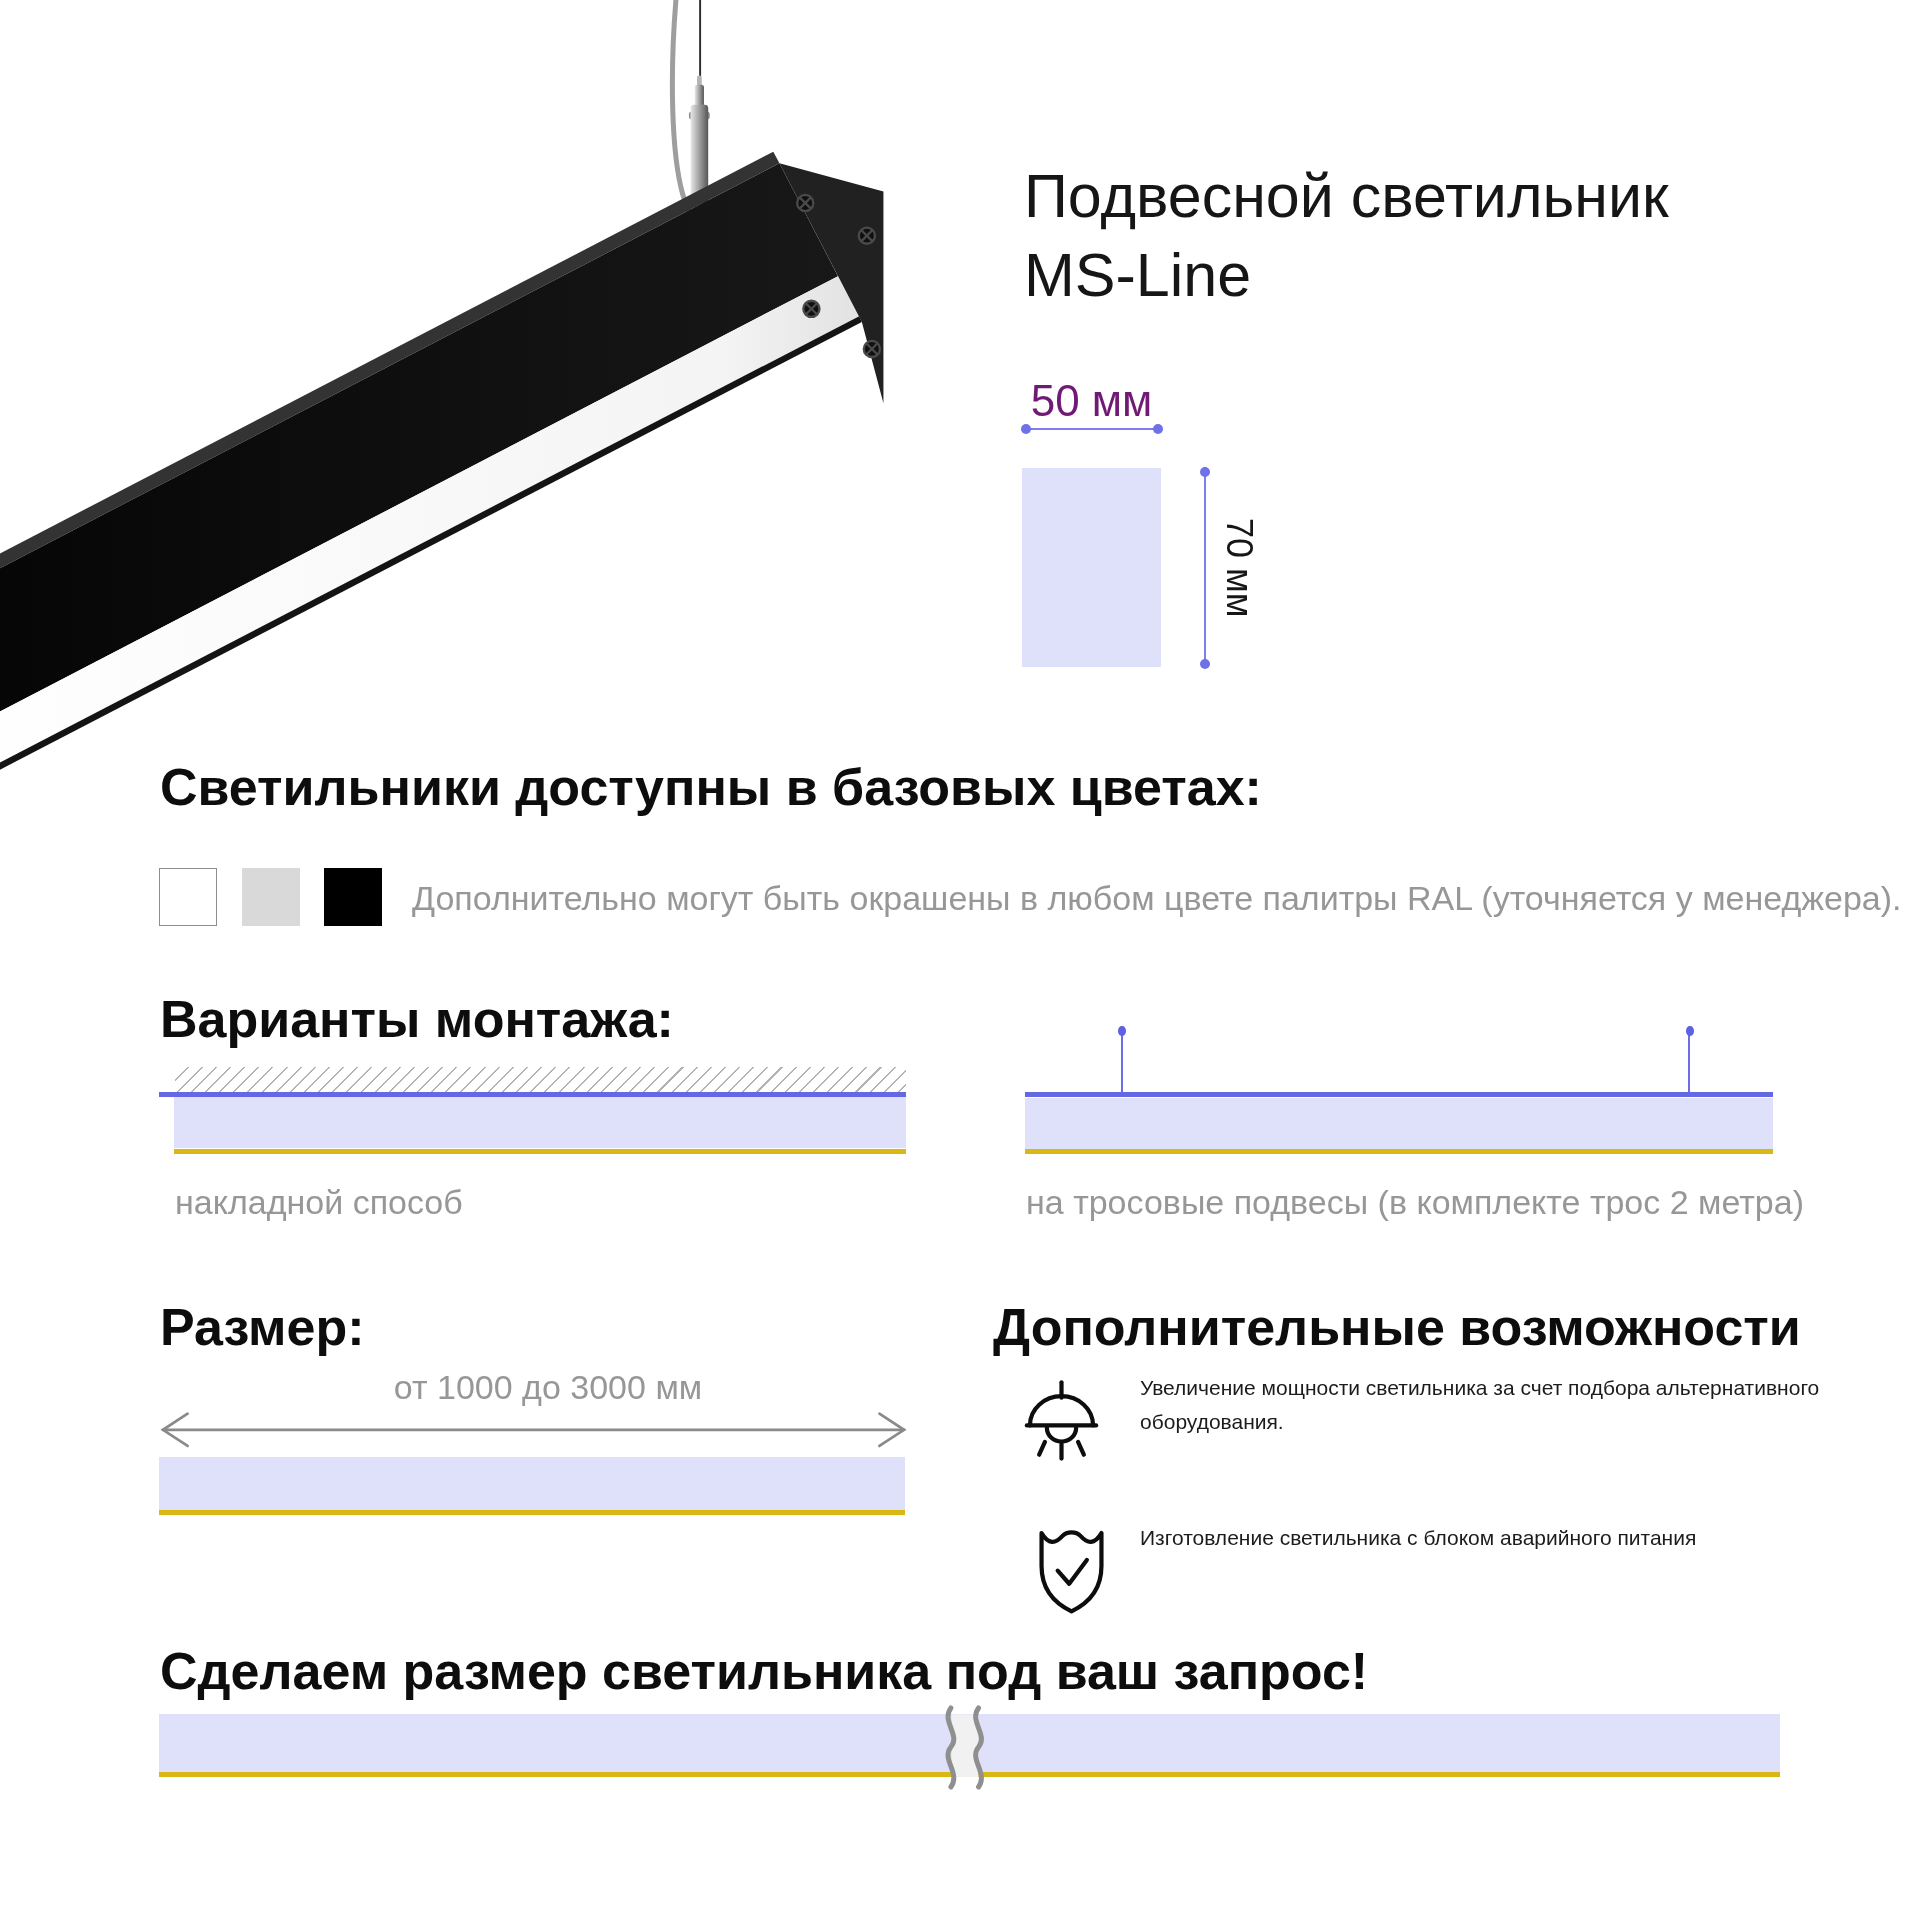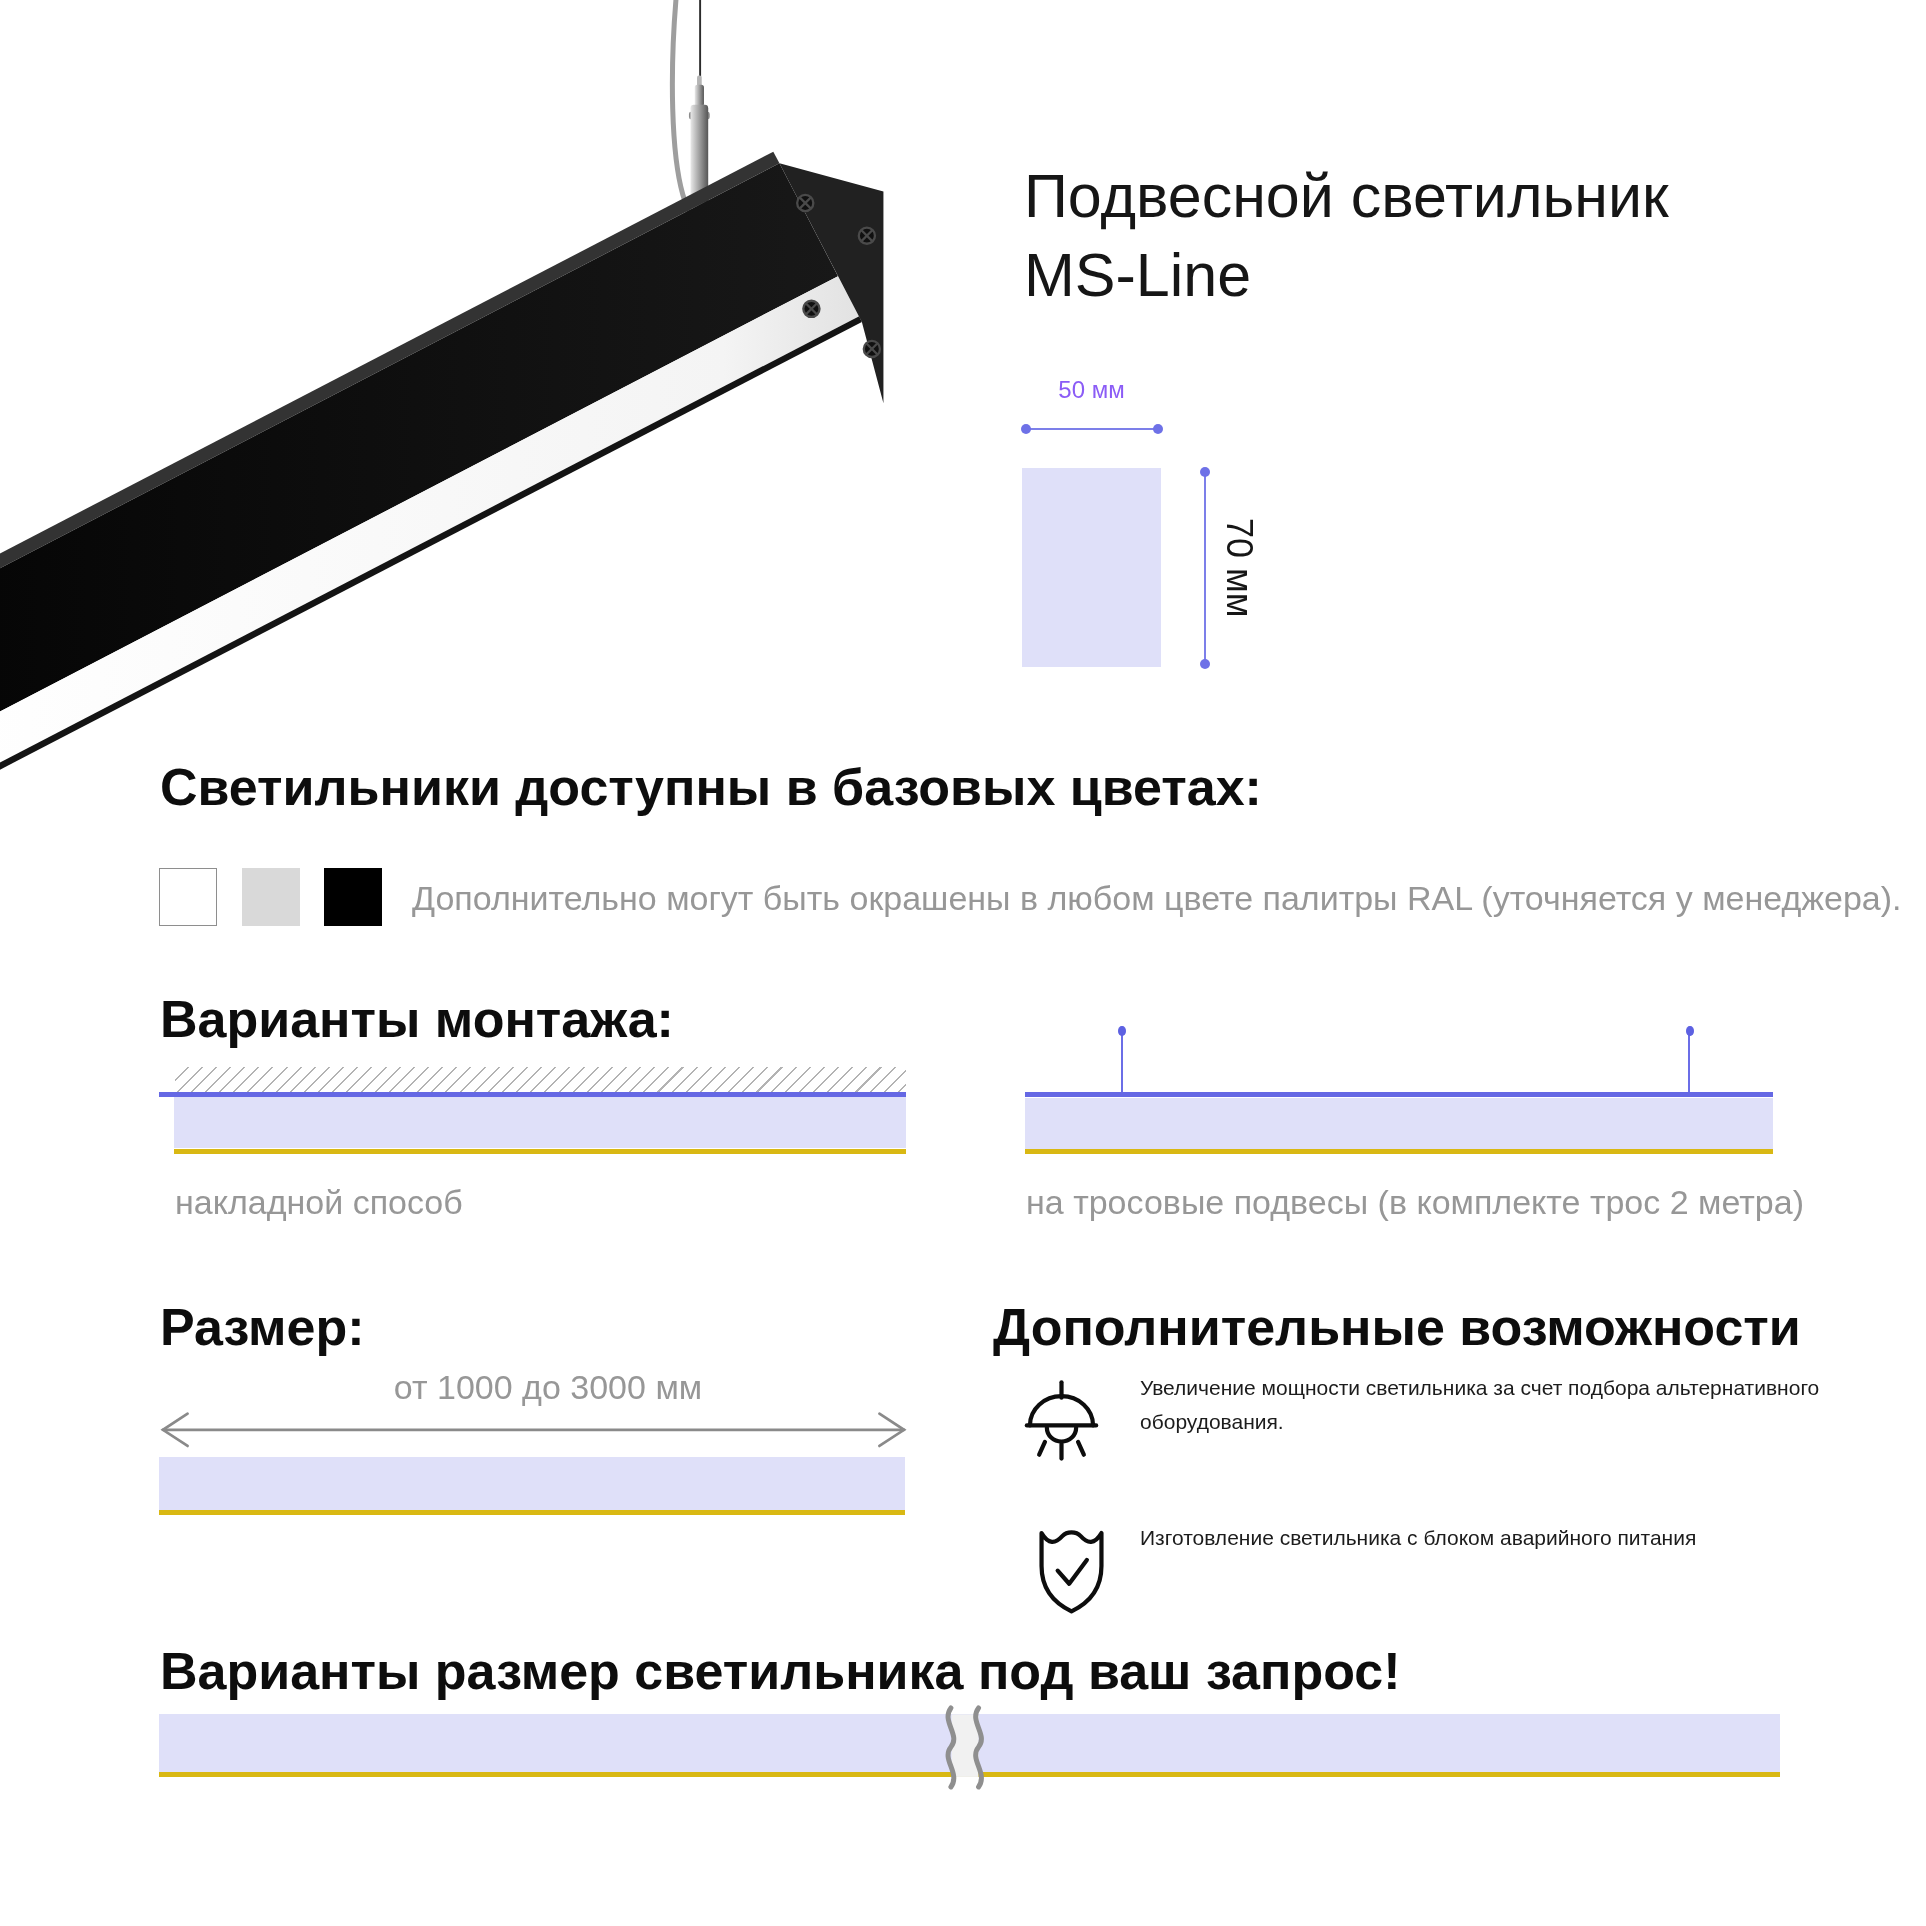--- a/index.html
+++ b/index.html
@@ -4,21 +4,21 @@
 <style>
   html,body{margin:0;padding:0;background:#fff;}
   #canvas{
     position:relative;width:1926px;height:1926px;background:#ffffff;
     font-family:"Liberation Sans",sans-serif;overflow:hidden;
   }
   .abs{position:absolute;}
   
   .h2{font-size:52px;font-weight:700;color:#0d0d0d;line-height:1.2;white-space:nowrap;}
   .title{font-size:61px;font-weight:400;color:#161616;line-height:79px;white-space:nowrap;}
-  .dim-label{font-size:24px;font-weight:400;color:#8b5cf6;white-space:nowrap;}
+  .dim-label{font-size:44px;font-weight:400;color:#701a75;white-space:nowrap;}
   .caption{font-size:34px;color:#979797;white-space:nowrap;}
   .feature-text{font-size:21px;color:#1c1c1c;line-height:1.62;}
   
   .dim-h{width:139px;height:10px;}
   .dim-h .line{position:absolute;left:2.3px;right:2.3px;top:3.9px;height:2.3px;background:#7c7fe9;}
   .dim-h .dot{position:absolute;top:0;width:10px;height:10px;border-radius:50%;background:#6e71e7;}
   .dim-rect{width:139px;height:199px;background:#dfe0f9;}
   .dim-v{width:10px;height:199px;}
   .dim-v .line{position:absolute;top:2.3px;bottom:2.3px;left:3.9px;width:2.3px;background:#7c7fe9;}
   .dim-v .dot{position:absolute;left:0;width:10px;height:10px;border-radius:50%;background:#6e71e7;}
@@ -166,21 +166,21 @@
   <div class="abs feature-text" style="left:1140px;top:1371px;width:693px">Увеличение мощности светильника за счет подбора альтернативного оборудования.</div>
 
   <svg class="abs" style="left:1033px;top:1520px" width="77" height="96" viewBox="0 0 200 250">
     <g stroke="#0d0d0d" stroke-width="11" fill="none" stroke-linecap="round" stroke-linejoin="round">
       <path d="M22,34 C40,64 58,62 76,42 C88,29 112,29 124,42 C142,62 160,64 178,34 L178,120 C178,185 140,219 100,238 C60,219 22,185 22,120 Z"></path>
       <path d="M64,132 L94,166 L140,104"></path>
     </g>
   </svg>
   <div class="abs feature-text" style="left:1140px;top:1521px;width:624px">Изготовление светильника с блоком аварийного питания</div>
 
-  <div class="abs h2" style="left:160px;top:1640px">Варианты размер светильника под ваш запрос!</div>
+  <div class="abs h2" style="left:160px;top:1640px">Сделаем размер светильника под ваш запрос!</div>
   <div class="abs" style="left:159px;top:1714px;width:1621px;height:63px">
     <div class="abs bar" style="left:0;right:0;top:0;height:58px"></div>
     <div class="abs bar-yellow" style="left:0;right:0;top:58px;height:5px"></div>
   </div>
   <svg class="abs" style="left:923px;top:1701px" width="85" height="94" viewBox="0 0 220 245">
     <rect x="74" y="35" width="70" height="163" fill="#f1f1f1"></rect>
     <g stroke="#8f8f8f" stroke-width="13" fill="none" stroke-linecap="round">
       <path d="M72,18 C46,53 98,88 72,120 C46,152 98,188 72,224"></path>
       <path d="M144,18 C118,53 170,88 144,120 C118,152 170,188 144,224"></path>
     </g>

